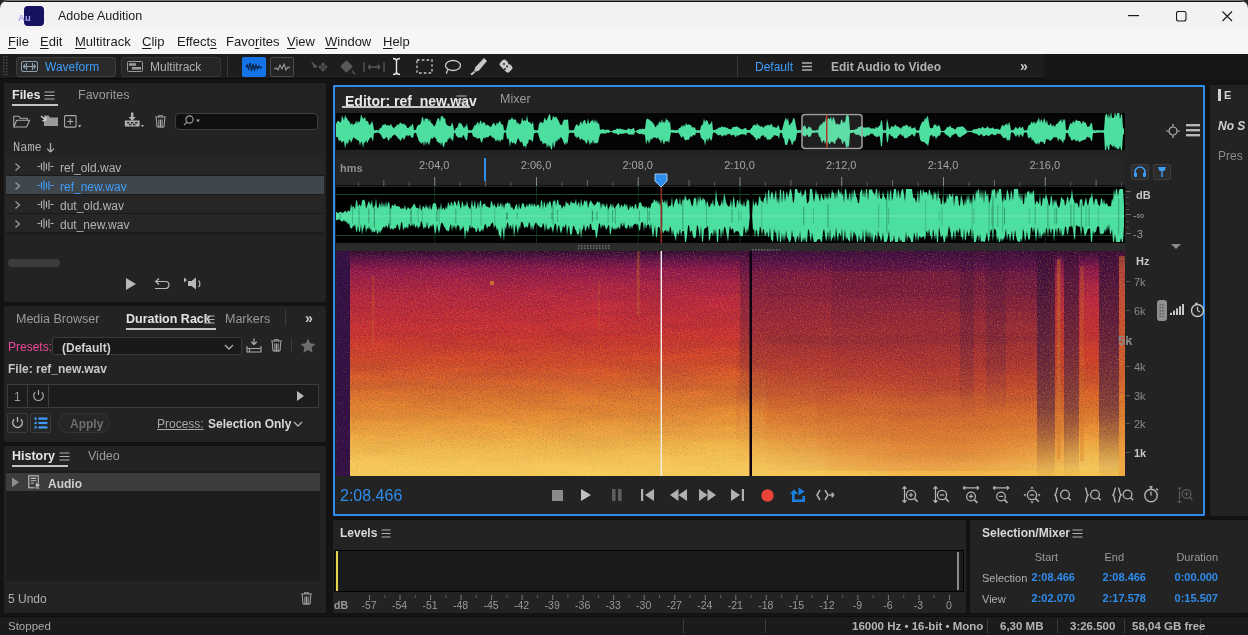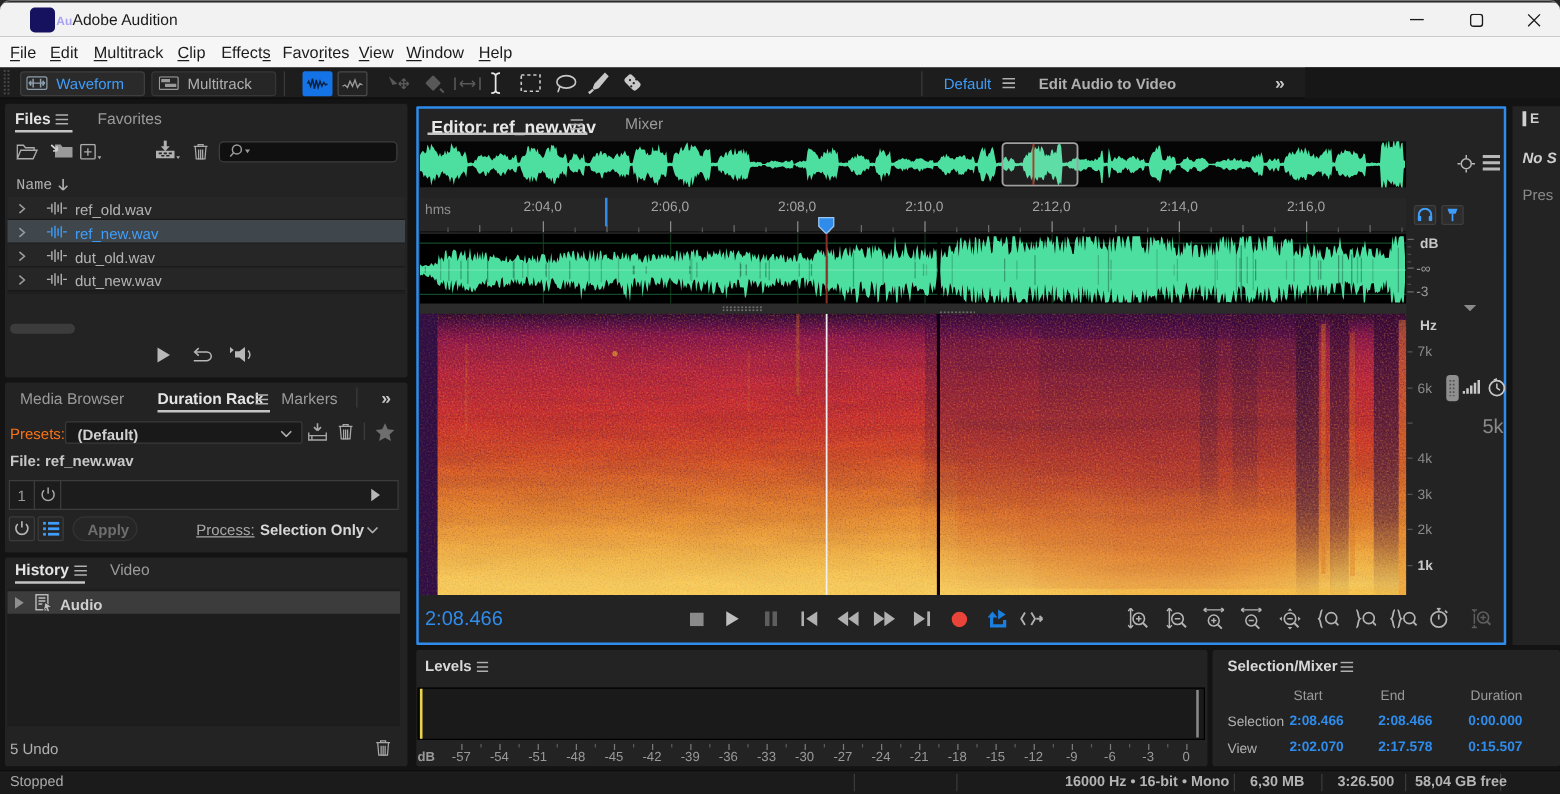--- a/index.html
+++ b/index.html
@@ -1,20 +1,20 @@
 <!DOCTYPE html>
 <html><head><meta charset="utf-8"><style>
 *{margin:0;padding:0;box-sizing:border-box;font-family:"Liberation Sans",sans-serif;}
 body{width:1248px;height:635px;background:#262626;overflow:hidden;position:relative;}
 .win{position:absolute;left:0;top:0;width:1248px;height:635px;background:#131313;border-radius:8px 8px 0 0;overflow:hidden;border-top:1px solid #777;}
 </style></head><body>
 <div class="win">
 <div style="position:absolute;left:0px;top:1px;width:1248px;height:27px;background:#f2f2f2;"></div>
 <div style="position:absolute;left:24px;top:5px;width:20px;height:20px;background:#16125f;border-radius:4px;"></div>
-<div style="position:absolute;left:45px;top:12px;font-size:9.5px;color:#a8a2f2;font-weight:700;white-space:nowrap;line-height:1;letter-spacing:0.2px;">Au</div>
+<div style="position:absolute;left:18px;top:12px;font-size:9.5px;color:#a8a2f2;font-weight:700;white-space:nowrap;line-height:1;letter-spacing:0.2px;">Au</div>
 <div style="position:absolute;left:58px;top:9px;font-size:12.5px;color:#1b1b1b;font-weight:400;white-space:nowrap;line-height:1;">Adobe Audition</div>
 <svg style="position:absolute;left:1128px;top:14px;" width="12" height="2" viewBox="0 0 12 2">
       <rect x="0" y="0" width="11" height="1.2" fill="#1a1a1a"></rect>
     </svg>
 <svg style="position:absolute;left:1176px;top:10px;" width="11" height="11" viewBox="0 0 11 11">
       <rect x="0.5" y="0.5" width="9.5" height="9.5" rx="2" fill="none" stroke="#1a1a1a" stroke-width="1.1"></rect>
     </svg>
 <svg style="position:absolute;left:1222px;top:10px;" width="11" height="11" viewBox="0 0 11 11">
       <path d="M0.5 0.5 L10 10 M10 0.5 L0.5 10" stroke="#1a1a1a" stroke-width="1.1"></path>
     </svg>
@@ -240,21 +240,21 @@
 <div style="position:absolute;left:126px;top:312px;font-size:12.5px;color:#e4e4e4;font-weight:700;white-space:nowrap;line-height:1;">Duration Rack</div>
 <svg style="position:absolute;left:204px;top:314px;" width="11" height="9" viewBox="0 0 11 9">
       <g stroke="#b0b0b0" stroke-width="1.2">
         <path d="M0.5 1 h10 M0.5 4.5 h10 M0.5 8 h10"></path>
       </g>
     </svg>
 <div style="position:absolute;left:126px;top:327px;width:90px;height:2px;background:#c4c4c4;"></div>
 <div style="position:absolute;left:225px;top:312px;font-size:12.5px;color:#9a9a9a;font-weight:400;white-space:nowrap;line-height:1;">Markers</div>
 <div style="position:absolute;left:285px;top:309px;width:1px;height:16px;background:#3c3c3c;"></div>
 <div style="position:absolute;left:305px;top:310px;font-size:14px;color:#c8c8c8;font-weight:700;white-space:nowrap;line-height:1;">»</div>
-<div style="position:absolute;left:8px;top:340px;font-size:12px;color:#f97316;font-weight:400;white-space:nowrap;line-height:1;">Presets:</div>
+<div style="position:absolute;left:8px;top:340px;font-size:12px;color:#ec4899;font-weight:400;white-space:nowrap;line-height:1;">Presets:</div>
 <div style="position:absolute;left:52px;top:336px;width:190px;height:18px;background:#191919;border:1px solid #3a3a3a;border-radius:2px;"></div>
 <div style="position:absolute;left:62px;top:341px;font-size:12px;color:#d0d0d0;font-weight:700;white-space:nowrap;line-height:1;">(Default)</div>
 <svg style="position:absolute;left:224px;top:343px;" width="10" height="6" viewBox="0 0 10 6">
       <path d="M1 1 l4 4 l4 -4" stroke="#b0b0b0" stroke-width="1.3" fill="none"></path>
     </svg>
 <svg style="position:absolute;left:246px;top:337px;" width="17" height="15" viewBox="0 0 17 15">
       <g stroke="#a8a8a8" stroke-width="1.1" fill="none">
         <path d="M8 0.5 v6 M8 6.5 l-2.8-2.8 M8 6.5 l2.8-2.8" stroke-width="1.3"></path>
         <path d="M1 8 v6 h14 v-6 M1 10.5 h14 M3.5 10.5 v3.5"></path>
       </g>
@@ -401,21 +401,21 @@
       <rect x="632.4" y="24" width="1" height="4" fill="#555"></rect>
       <rect x="657.9" y="22" width="1" height="6" fill="#6a6a6a"></rect>
       <rect x="683.3" y="24" width="1" height="4" fill="#555"></rect>
       <rect x="708.8" y="19" width="1" height="9" fill="#8a8a8a"></rect>
       <text x="708.8" y="11" font-size="11" fill="#a4a4a4" text-anchor="middle" font-family="Liberation Sans">2:16,0</text>
       <rect x="734.2" y="24" width="1" height="4" fill="#555"></rect>
       <rect x="759.6" y="22" width="1" height="6" fill="#6a6a6a"></rect>
       <rect x="785.1" y="24" width="1" height="4" fill="#555"></rect>
       <rect x="148.0" y="0" width="2" height="23" fill="#2f8ceb"></rect>
     </svg>
-<div style="position:absolute;left:340px;top:162px;font-size:11px;color:#909090;font-weight:400;white-space:nowrap;line-height:1;">hms</div>
+<div style="position:absolute;left:340px;top:162px;font-size:11px;color:#909090;font-weight:700;white-space:nowrap;line-height:1;">hms</div>
 <svg style="position:absolute;left:654px;top:172px;" width="14" height="15" viewBox="0 0 14 15">
       <path d="M1 1 H13 V8 L7 14 L1 8 Z" fill="#2f8ceb" stroke="#9cc6f0" stroke-width="1"></path>
     </svg>
 <div style="position:absolute;left:1131px;top:163px;width:18px;height:16px;background:#2d2d2d;border:1px solid #3e3e3e;border-radius:2px;"></div>
 <svg style="position:absolute;left:1134px;top:165px;" width="12" height="11" viewBox="0 0 12 11">
       <g stroke="#3f9efc" stroke-width="1.6" fill="none">
         <path d="M1 10 V6 a5 5 0 0 1 10 0 v4"></path>
       </g>
       <rect x="0.2" y="6.5" width="2.8" height="4.5" rx="1" fill="#3f9efc"></rect>
       <rect x="9" y="6.5" width="2.8" height="4.5" rx="1" fill="#3f9efc"></rect>
@@ -696,21 +696,21 @@
       <rect x="0" y="0" width="14" height="225" filter="url(#dkf)" opacity="0.5"></rect>
       <rect x="0" y="0" width="14" height="225" filter="url(#ltf)" opacity="0.2"></rect>
       <rect x="413.5" y="0" width="2.5" height="225" fill="#0d0212"></rect>
       <rect x="324.6" y="0" width="1.4" height="225" fill="#efefef"></rect>
     </svg>
 <div style="position:absolute;left:1136px;top:255px;font-size:11px;color:#c8c8c8;font-weight:700;white-space:nowrap;line-height:1;">Hz</div>
 <div style="position:absolute;left:1134px;top:276px;font-size:11px;color:#8a8a8a;font-weight:400;white-space:nowrap;line-height:1;">7k</div>
 <div style="position:absolute;left:1126px;top:280px;width:4px;height:1px;background:#555;"></div>
 <div style="position:absolute;left:1134px;top:305px;font-size:11px;color:#8a8a8a;font-weight:400;white-space:nowrap;line-height:1;">6k</div>
 <div style="position:absolute;left:1126px;top:309px;width:4px;height:1px;background:#555;"></div>
-<div style="position:absolute;left:1186px;top:333px;font-size:16px;color:#8a8a8a;font-weight:400;white-space:nowrap;line-height:1;">5k</div>
+<div style="position:absolute;left:1118px;top:333px;font-size:13px;color:#8a8a8a;font-weight:700;white-space:nowrap;line-height:1;">5k</div>
 <div style="position:absolute;left:1126px;top:337px;width:4px;height:1px;background:#555;"></div>
 <div style="position:absolute;left:1134px;top:361px;font-size:11px;color:#8a8a8a;font-weight:400;white-space:nowrap;line-height:1;">4k</div>
 <div style="position:absolute;left:1126px;top:365px;width:4px;height:1px;background:#555;"></div>
 <div style="position:absolute;left:1134px;top:390px;font-size:11px;color:#8a8a8a;font-weight:400;white-space:nowrap;line-height:1;">3k</div>
 <div style="position:absolute;left:1126px;top:394px;width:4px;height:1px;background:#555;"></div>
 <div style="position:absolute;left:1134px;top:418px;font-size:11px;color:#8a8a8a;font-weight:400;white-space:nowrap;line-height:1;">2k</div>
 <div style="position:absolute;left:1126px;top:422px;width:4px;height:1px;background:#555;"></div>
 <div style="position:absolute;left:1134px;top:447px;font-size:11px;color:#c8c8c8;font-weight:700;white-space:nowrap;line-height:1;">1k</div>
 <div style="position:absolute;left:1126px;top:451px;width:4px;height:1px;background:#555;"></div>
 <div style="position:absolute;left:1157px;top:299px;width:10px;height:21px;background:#8f8f8f;border-radius:3px;"></div>

